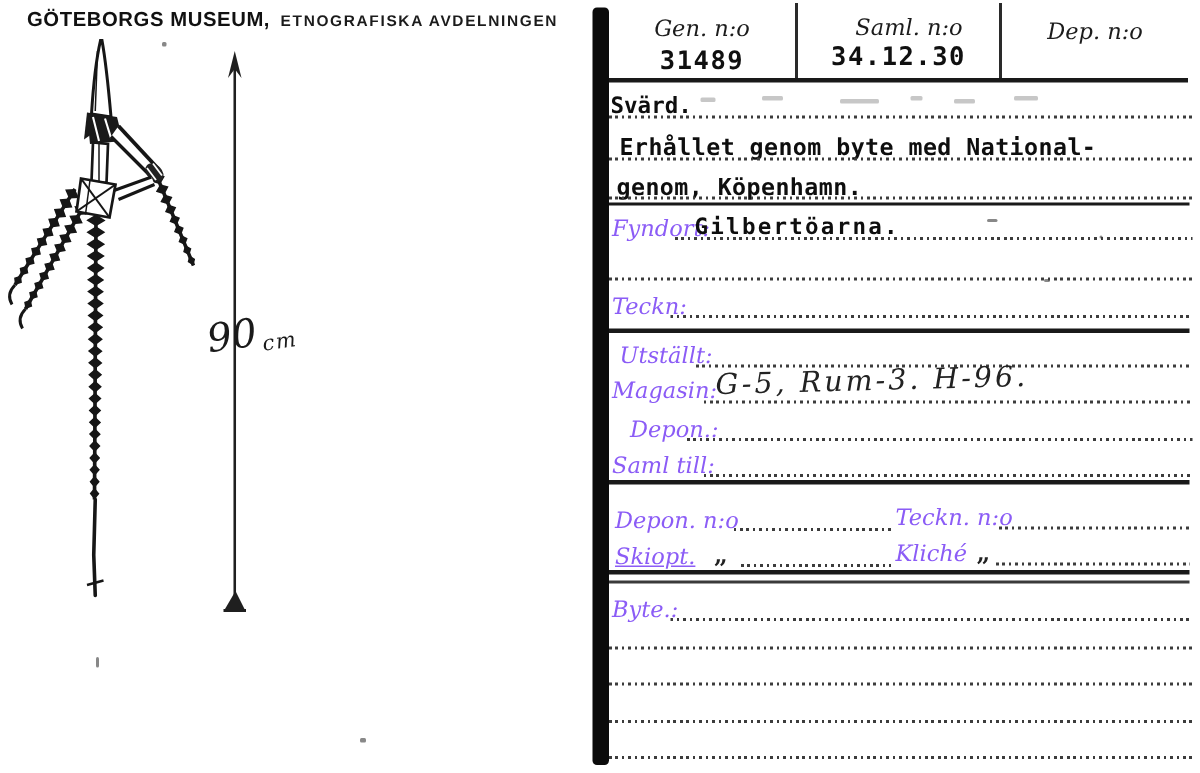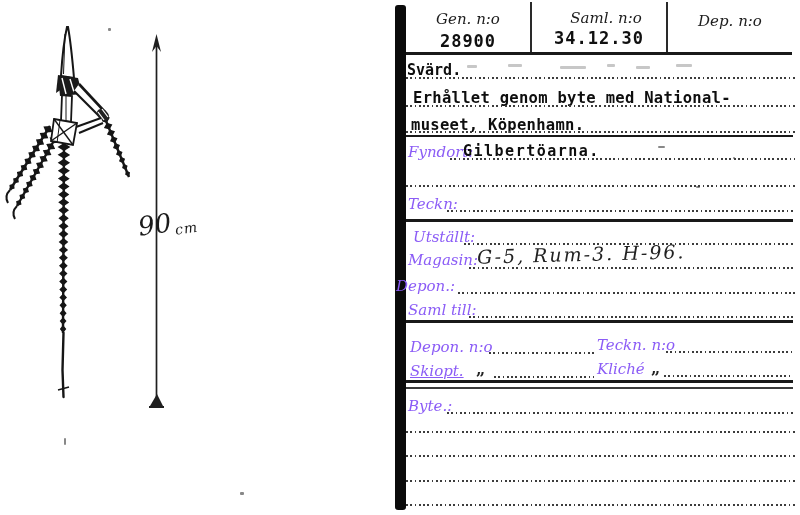--- a/index.html
+++ b/index.html
@@ -39,20 +39,23 @@
 
   
   .faintbar{position:absolute;height:2.5px;background:#9a9a9a;opacity:.55;border-radius:1px;filter:blur(.4px);}
   .speck{position:absolute;background:#555;opacity:.7;border-radius:1px;}
 </style>
 </head>
 <body>
 
 <div id="page">
 
+  <div id="museum-header">
+    <span id="museum-name">GÖTEBORGS MUSEUM,</span><span id="department-name">ETNOGRAFISKA AVDELNINGEN</span>
+  </div>
 
   <svg id="sword-svg" width="394" height="515" viewBox="0 0 394 515">
       <path d="M50.0,126.0 L43.4,126.4 L46.0,132.4 Z M50.0,126.0 L52.6,132.0 L46.0,132.4 Z M46.0,132.4 L39.7,132.9 L42.0,138.8 Z M46.0,132.4 L48.3,138.3 L42.0,138.8 Z M42.0,138.8 L35.9,139.4 L38.0,145.2 Z M42.0,138.8 L44.1,144.6 L38.0,145.2 Z M38.0,145.2 L32.1,145.9 L34.0,151.6 Z M38.0,145.2 L39.9,150.9 L34.0,151.6 Z M34.0,151.6 L28.3,152.5 L30.0,158.0 Z M34.0,151.6 L35.7,157.1 L30.0,158.0 Z M30.0,158.0 L24.5,159.0 L26.0,164.4 Z M30.0,158.0 L31.5,163.4 L26.0,164.4 Z M26.0,164.4 L20.7,165.5 L22.0,170.8 Z M26.0,164.4 L27.3,169.7 L22.0,170.8 Z M22.0,170.8 L16.9,172.1 L18.0,177.2 Z M22.0,170.8 L23.1,175.9 L18.0,177.2 Z M18.0,177.2 L13.1,178.6 L14.0,183.6 Z M18.0,177.2 L18.9,182.2 L14.0,183.6 Z M14.0,183.6 L9.4,185.1 L10.0,190.0 Z M14.0,183.6 L14.6,188.5 L10.0,190.0 Z " fill="#161616"></path>
       <line x1="50" y1="126" x2="10" y2="190" stroke="#161616" stroke-width="2.4"></line>
       <path d="M10,190 Q4,196 8,203" fill="none" stroke="#161616" stroke-width="2"></path>
       <path d="M56.0,137.0 L49.5,137.5 L52.5,143.3 Z M56.0,137.0 L58.9,142.8 L52.5,143.3 Z M52.5,143.3 L46.2,143.9 L48.9,149.5 Z M52.5,143.3 L55.2,148.9 L48.9,149.5 Z M48.9,149.5 L42.8,150.3 L45.4,155.8 Z M48.9,149.5 L51.4,155.1 L45.4,155.8 Z M45.4,155.8 L39.5,156.6 L41.8,162.1 Z M45.4,155.8 L47.7,161.3 L41.8,162.1 Z M41.8,162.1 L36.1,163.0 L38.3,168.4 Z M41.8,162.1 L43.9,167.4 L38.3,168.4 Z M38.3,168.4 L32.8,169.4 L34.7,174.6 Z M38.3,168.4 L40.2,173.6 L34.7,174.6 Z M34.7,174.6 L29.5,175.8 L31.2,180.9 Z M34.7,174.6 L36.5,179.8 L31.2,180.9 Z M31.2,180.9 L26.1,182.2 L27.6,187.2 Z M31.2,180.9 L32.7,185.9 L27.6,187.2 Z M27.6,187.2 L22.8,188.6 L24.1,193.5 Z M27.6,187.2 L29.0,192.1 L24.1,193.5 Z M24.1,193.5 L19.4,194.9 L20.5,199.7 Z M24.1,193.5 L25.2,198.2 L20.5,199.7 Z M20.5,199.7 L16.1,201.3 L17.0,206.0 Z M20.5,199.7 L21.5,204.4 L17.0,206.0 Z " fill="#161616"></path>
       <line x1="56" y1="137" x2="17" y2="206" stroke="#161616" stroke-width="2.4"></line>
       <path d="M17,206 Q11,212 15,219" fill="none" stroke="#161616" stroke-width="2"></path>
       <path d="M104.0,116.0 L100.9,121.2 L106.8,122.8 Z M104.0,116.0 L109.9,117.5 L106.8,122.8 Z M106.8,122.8 L103.9,127.9 L109.6,129.6 Z M106.8,122.8 L112.4,124.4 L109.6,129.6 Z M109.6,129.6 L106.9,134.6 L112.3,136.3 Z M109.6,129.6 L115.0,131.3 L112.3,136.3 Z M112.3,136.3 L110.0,141.3 L115.1,143.1 Z M112.3,136.3 L117.5,138.2 L115.1,143.1 Z M115.1,143.1 L113.0,147.9 L117.9,149.9 Z M115.1,143.1 L120.0,145.1 L117.9,149.9 Z M117.9,149.9 L116.0,154.6 L120.7,156.7 Z M117.9,149.9 L122.5,151.9 L120.7,156.7 Z M120.7,156.7 L119.0,161.3 L123.4,163.4 Z M120.7,156.7 L125.1,158.8 L123.4,163.4 Z M123.4,163.4 L122.1,168.0 L126.2,170.2 Z M123.4,163.4 L127.6,165.7 L126.2,170.2 Z M126.2,170.2 L125.1,174.6 L129.0,177.0 Z M126.2,170.2 L130.1,172.6 L129.0,177.0 Z " fill="#161616"></path>
       <line x1="104" y1="116" x2="129" y2="177" stroke="#161616" stroke-width="2.4"></line>
@@ -100,40 +103,40 @@
 
   <div id="spine"></div>
 
   <div>
 
     <div class="vdiv" style="left:530px;"></div>
     <div class="vdiv" style="left:666px;"></div>
     <div class="sl" style="left:406px;top:52px;width:386px;height:3px;"></div>
 
     <div class="hcell" style="left:406px;width:124px;top:10px;">Gen. n:o</div>
-    <div class="hval" style="left:406px;width:124px;top:31px;">28900</div>
+    <div class="hval" style="left:406px;width:124px;top:31px;">31489</div>
     <div class="hcell" style="left:532px;width:148px;top:9px;">Saml. n:o</div>
     <div class="hval" style="left:532px;width:134px;top:28px;">34.12.30</div>
     <div class="hcell" style="left:668px;width:124px;top:12px;">Dep. n:o</div>
     <div class="hval" style="left:668px;width:124px;top:31px;"></div>
 
     <div class="typed" style="left:407px;top:61px;font-size:15px;font-weight:600;">Svärd.</div>
     <div>
       <div class="faintbar" style="left:467px;top:65px;width:10px;"></div>
       <div class="faintbar" style="left:508px;top:64px;width:14px;"></div>
       <div class="faintbar" style="left:560px;top:66px;width:26px;"></div>
       <div class="faintbar" style="left:607px;top:64px;width:8px;"></div>
       <div class="faintbar" style="left:636px;top:66px;width:14px;"></div>
       <div class="faintbar" style="left:676px;top:64px;width:16px;"></div>
     </div>
     <div class="dl" style="left:406px;top:77px;width:389px;"></div>
 
     <div class="typed" style="left:413px;top:89px;font-size:15.5px;font-weight:bold;letter-spacing:.3px;">Erhållet genom byte med National-</div>
     <div class="dl" style="left:406px;top:105px;width:389px;"></div>
-    <div class="typed" style="left:411px;top:116px;font-size:15.5px;font-weight:bold;letter-spacing:.3px;">museet, Köpenhamn.</div>
+    <div class="typed" style="left:411px;top:116px;font-size:15.5px;font-weight:bold;letter-spacing:.3px;">genom, Köpenhamn.</div>
     <div class="dl" style="left:406px;top:131px;width:389px;"></div>
     <div class="sl" style="left:406px;top:135px;width:387px;height:2px;"></div>
 
     <div class="lbl" style="left:408px;top:143px;">Fyndort:</div>
     <div class="dl" style="left:450px;top:158px;width:345px;"></div>
     <div class="typed" style="left:463px;top:142px;font-size:15px;font-weight:600;letter-spacing:1.5px;">Gilbertöarna.</div>
 
     <div class="dl" style="left:406px;top:185px;width:389px;"></div>
 
     <div class="lbl" style="left:408px;top:195px;">Teckn:</div>
@@ -142,21 +145,21 @@
     <div class="sl" style="left:406px;top:219px;width:387px;height:3px;"></div>
 
     <div class="lbl" style="left:413px;top:228px;">Utställt:</div>
     <div class="typed" style="left:470px;top:228px;font-size:15px;"></div>
     <div class="dl" style="left:464px;top:243px;width:331px;"></div>
 
     <div class="lbl" style="left:408px;top:251px;">Magasin:</div>
     <div class="hand" style="left:477px;top:243px;font-size:19px;letter-spacing:2px;">G-5, Rum-3. H-96.</div>
     <div class="dl" style="left:469px;top:267px;width:326px;"></div>
 
-    <div class="lbl" style="left:396px;top:277px;">Depon.:</div>
+    <div class="lbl" style="left:420px;top:277px;">Depon.:</div>
     <div class="typed" style="left:465px;top:277px;font-size:15px;"></div>
     <div class="dl" style="left:458px;top:292px;width:337px;"></div>
 
     <div class="lbl" style="left:408px;top:301px;">Saml till:</div>
     <div class="typed" style="left:475px;top:301px;font-size:15px;"></div>
     <div class="dl" style="left:469px;top:316px;width:326px;"></div>
     <div class="sl" style="left:406px;top:320px;width:387px;height:3px;"></div>
 
     <div class="lbl" style="left:410px;top:338px;">Depon. n:o</div>
     <div class="typed" style="left:492px;top:338px;font-size:15px;"></div>

